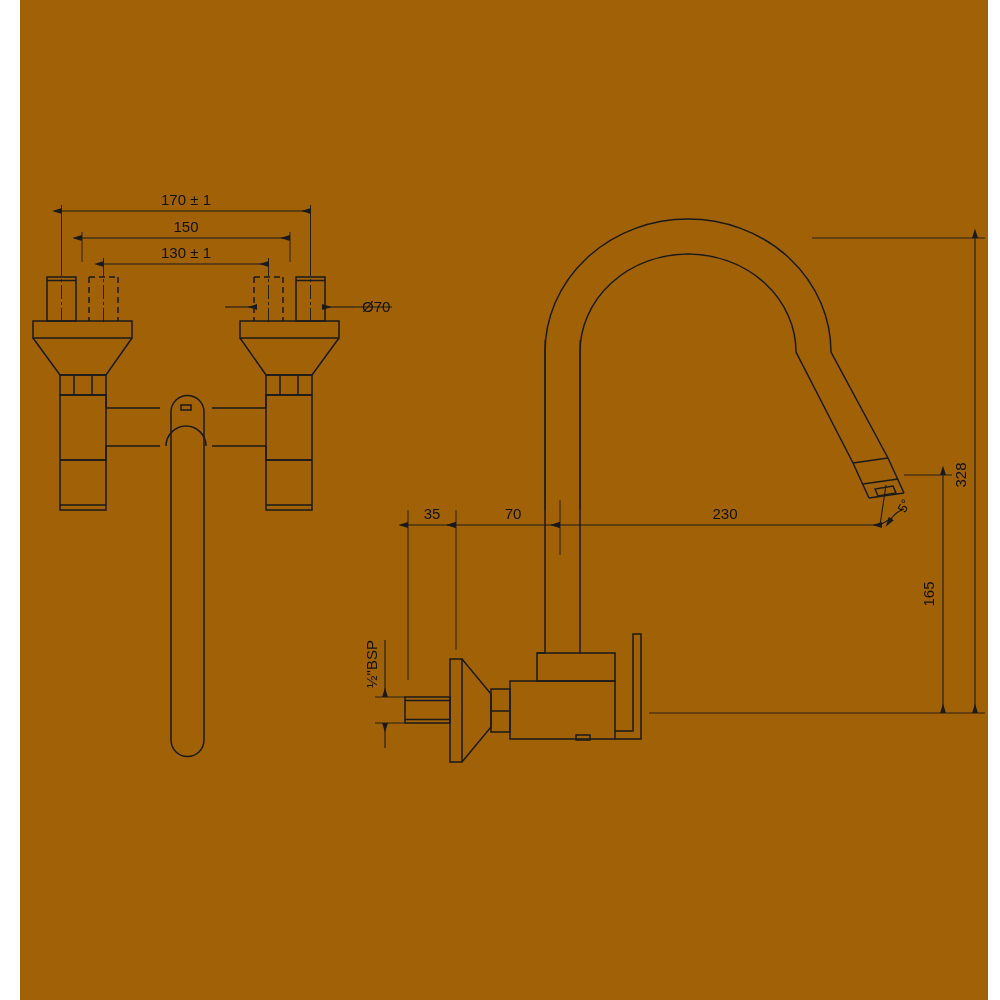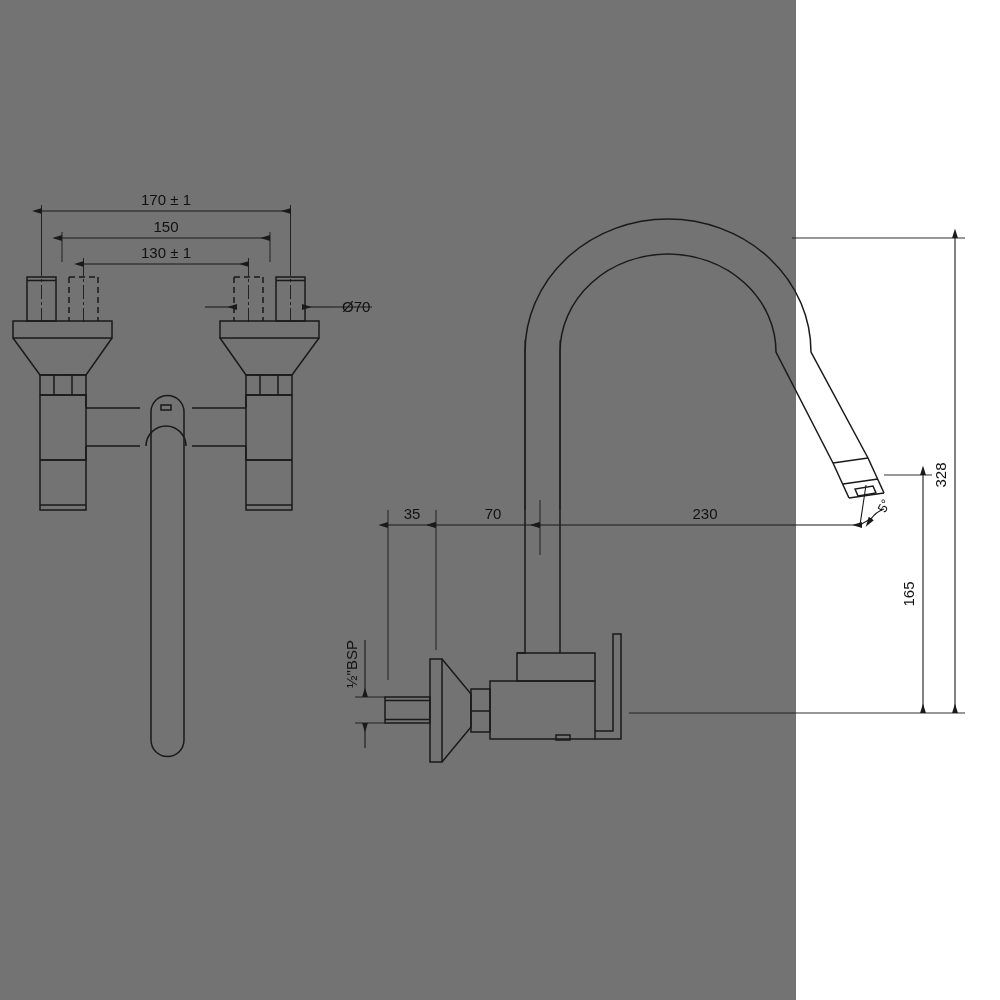--- a/index.html
+++ b/index.html
@@ -1,19 +1,19 @@
 <!DOCTYPE html>
 <html><head>
 <meta charset="utf-8">
 <title>Faucet Technical Drawing</title>
 <style>
   html,body{margin:0;padding:0;background:#ffffff;}
   body{width:1000px;height:1000px;overflow:hidden;
        font-family:"Liberation Sans","DejaVu Sans",sans-serif;color:#1a1a1a;}
-  #sheet{position:relative;width:796px;height:1000px;background:#737373;}
+  #sheet{position:relative;width:968px;height:1000px;background:#a16207;margin-left:20px;}
   svg{display:block;}
   .dimtext{font-family:"Liberation Sans","DejaVu Sans",sans-serif;
            font-size:15px;fill:#111111;}
   .dimtext-sm{font-size:13px;}
 </style>
 </head>
 <body>
 
 <div id="sheet">
 

